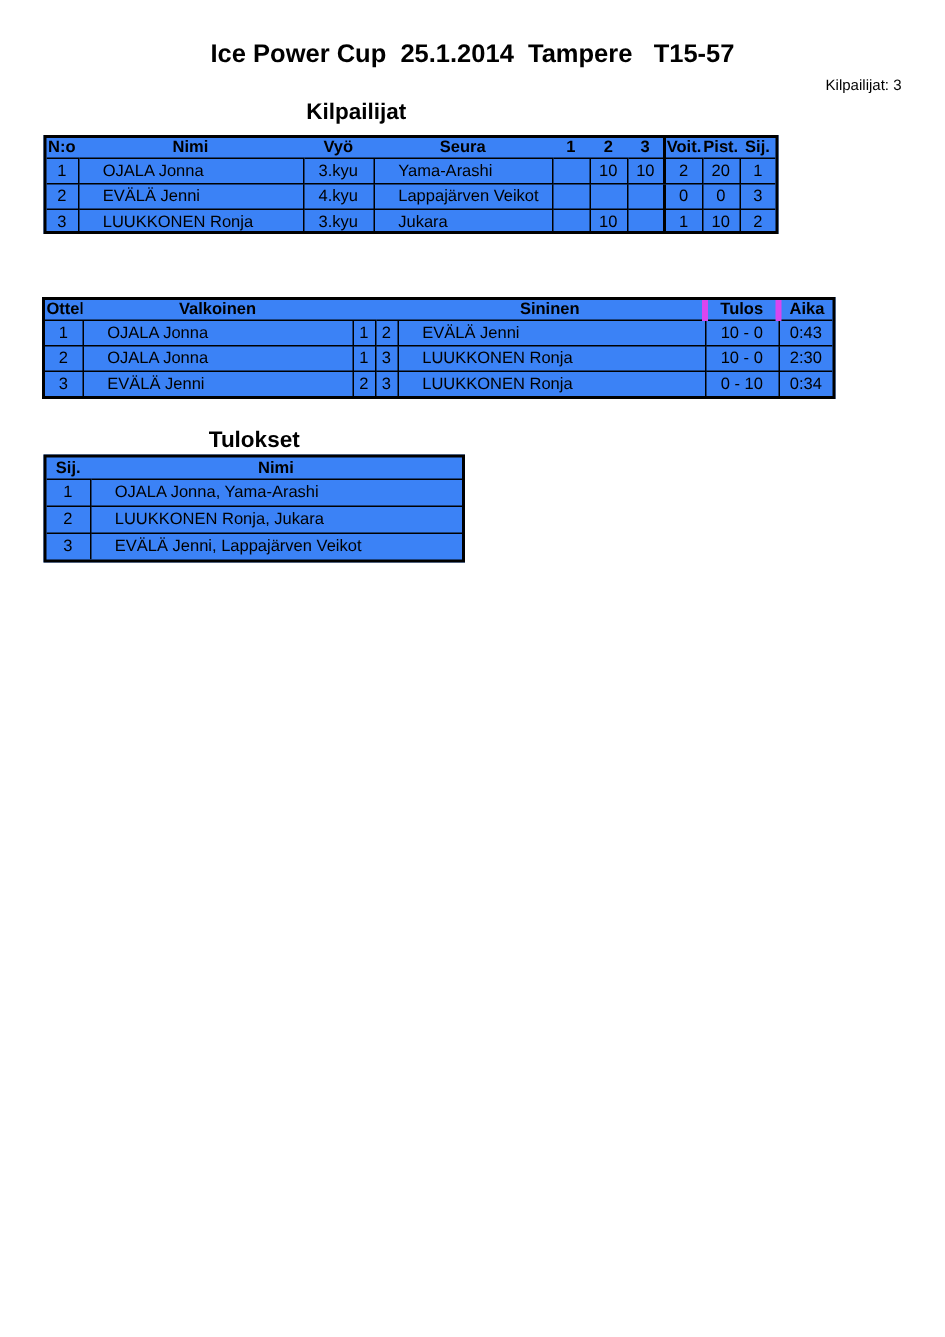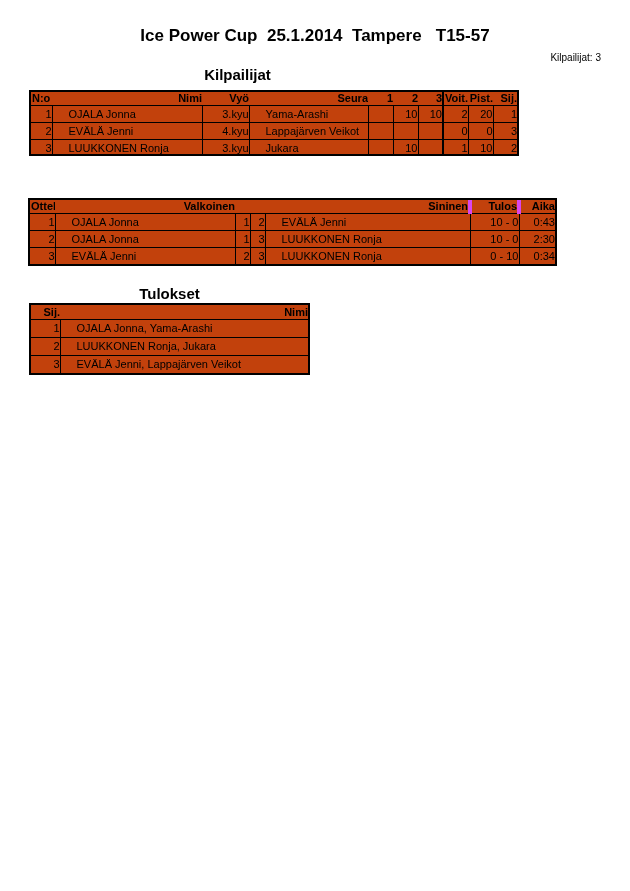--- a/index.html
+++ b/index.html
@@ -27,21 +27,21 @@
     text-align:center;
     font-size:15px; font-weight:bold;
   }
   .section-title.kilpailijat { top:66px; left:29px; width:417px; }
   .section-title.ottelut    { top:179px; left:28px; width:529px; }
   .section-title.tulokset   { top:285px; left:29px; width:281px; }
 
   .tablewrap {
     position:absolute;
     border:2px solid #000;
-    background:#c2410c;
+    background:#3b82f6;
     overflow:hidden;
   }
   .tablewrap.t1 { left:29px; top:90px;  width:490px; height:66px; }
   .tablewrap.t2 { left:28px; top:198px; width:529px; }
   .tablewrap.t3 { left:29px; top:303px; width:281px; }
 
   table { border-collapse:collapse; table-layout:fixed; width:100%; }
   th, td {
     font-size:11px;
     overflow:hidden; white-space:nowrap;
@@ -49,21 +49,21 @@
     vertical-align:middle;
   }
   th { font-weight:bold; }
   td { border:1px solid #000; }
   th { border:none; border-bottom:1px solid #000; }
   
   td:first-child, th:first-child { border-left:none; }
   td:last-child,  th:last-child  { border-right:none; }
   tr:last-child td { border-bottom:none; }
 
-  .c { text-align:right;margin-top:40px; }
+  .c { text-align:center;margin-top:40px; }
   .l { text-align:left; padding-left:16px; }
   .edge { text-align:left; padding-left:1px; }
 
   
   .t1 th { height:13px; }
   .t1 td { height:17px; }
   
   .t1 .thick { border-left:2px solid #000; }
   
   .t2 th { height:13px; }

